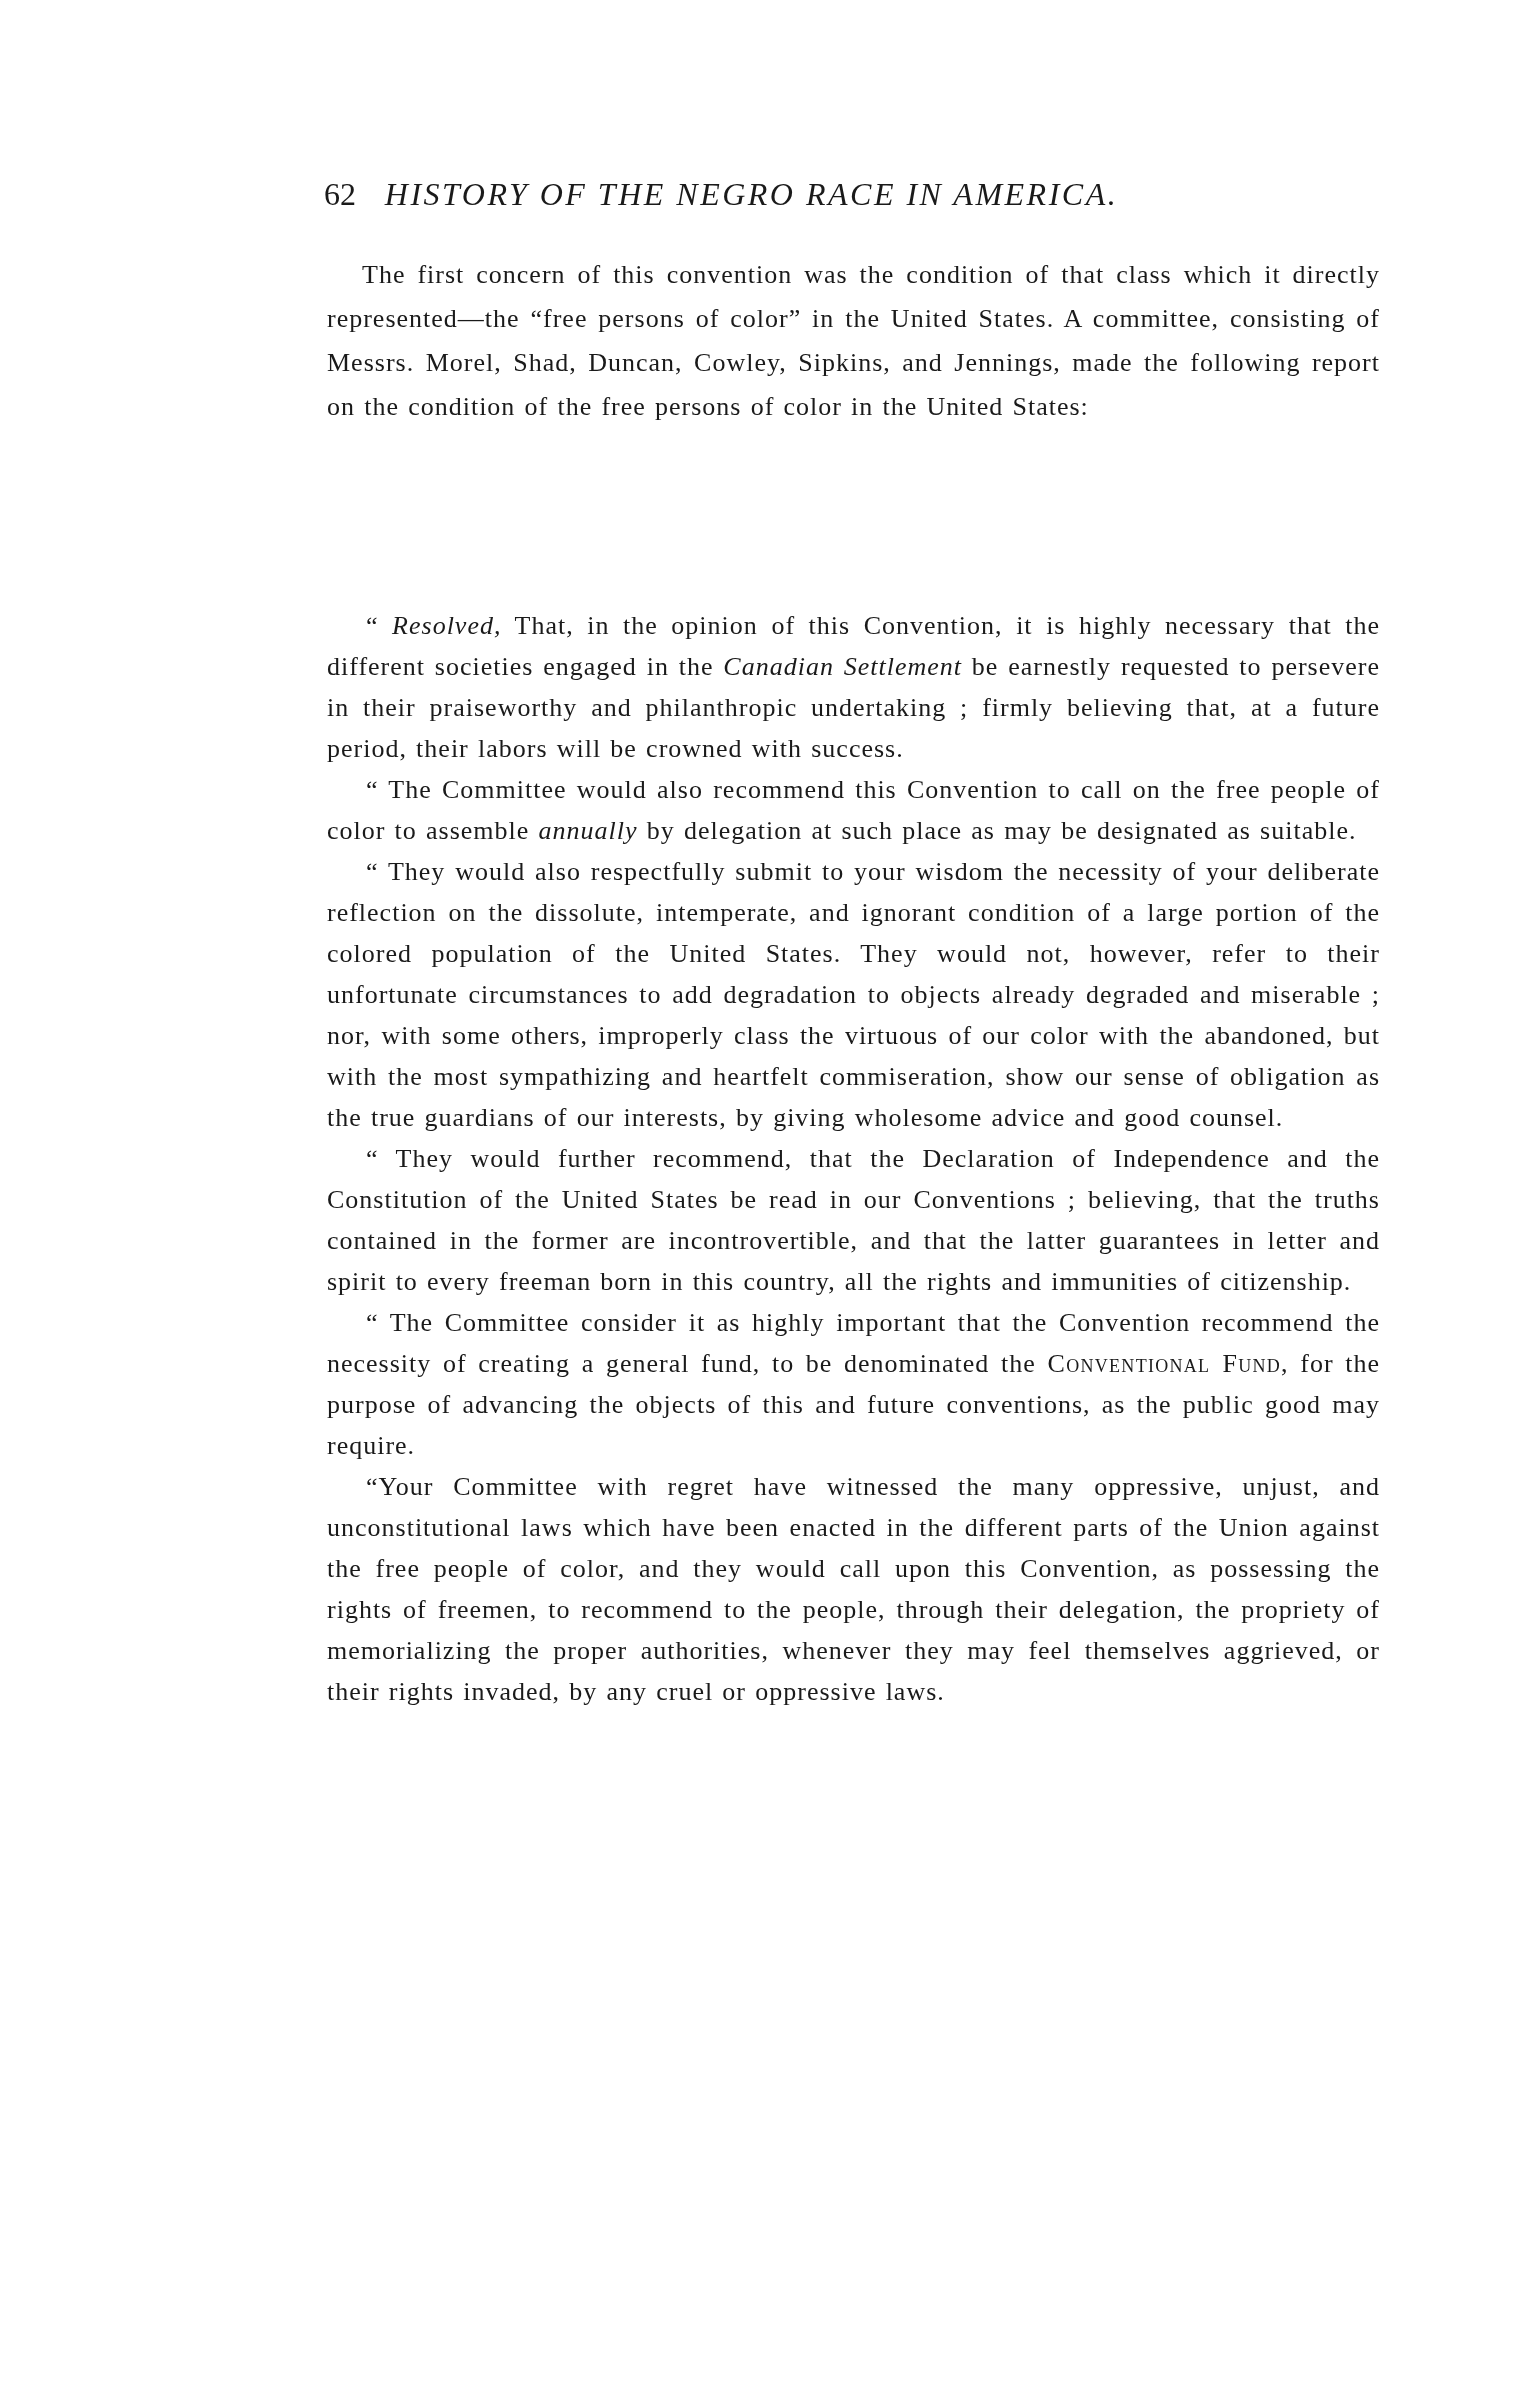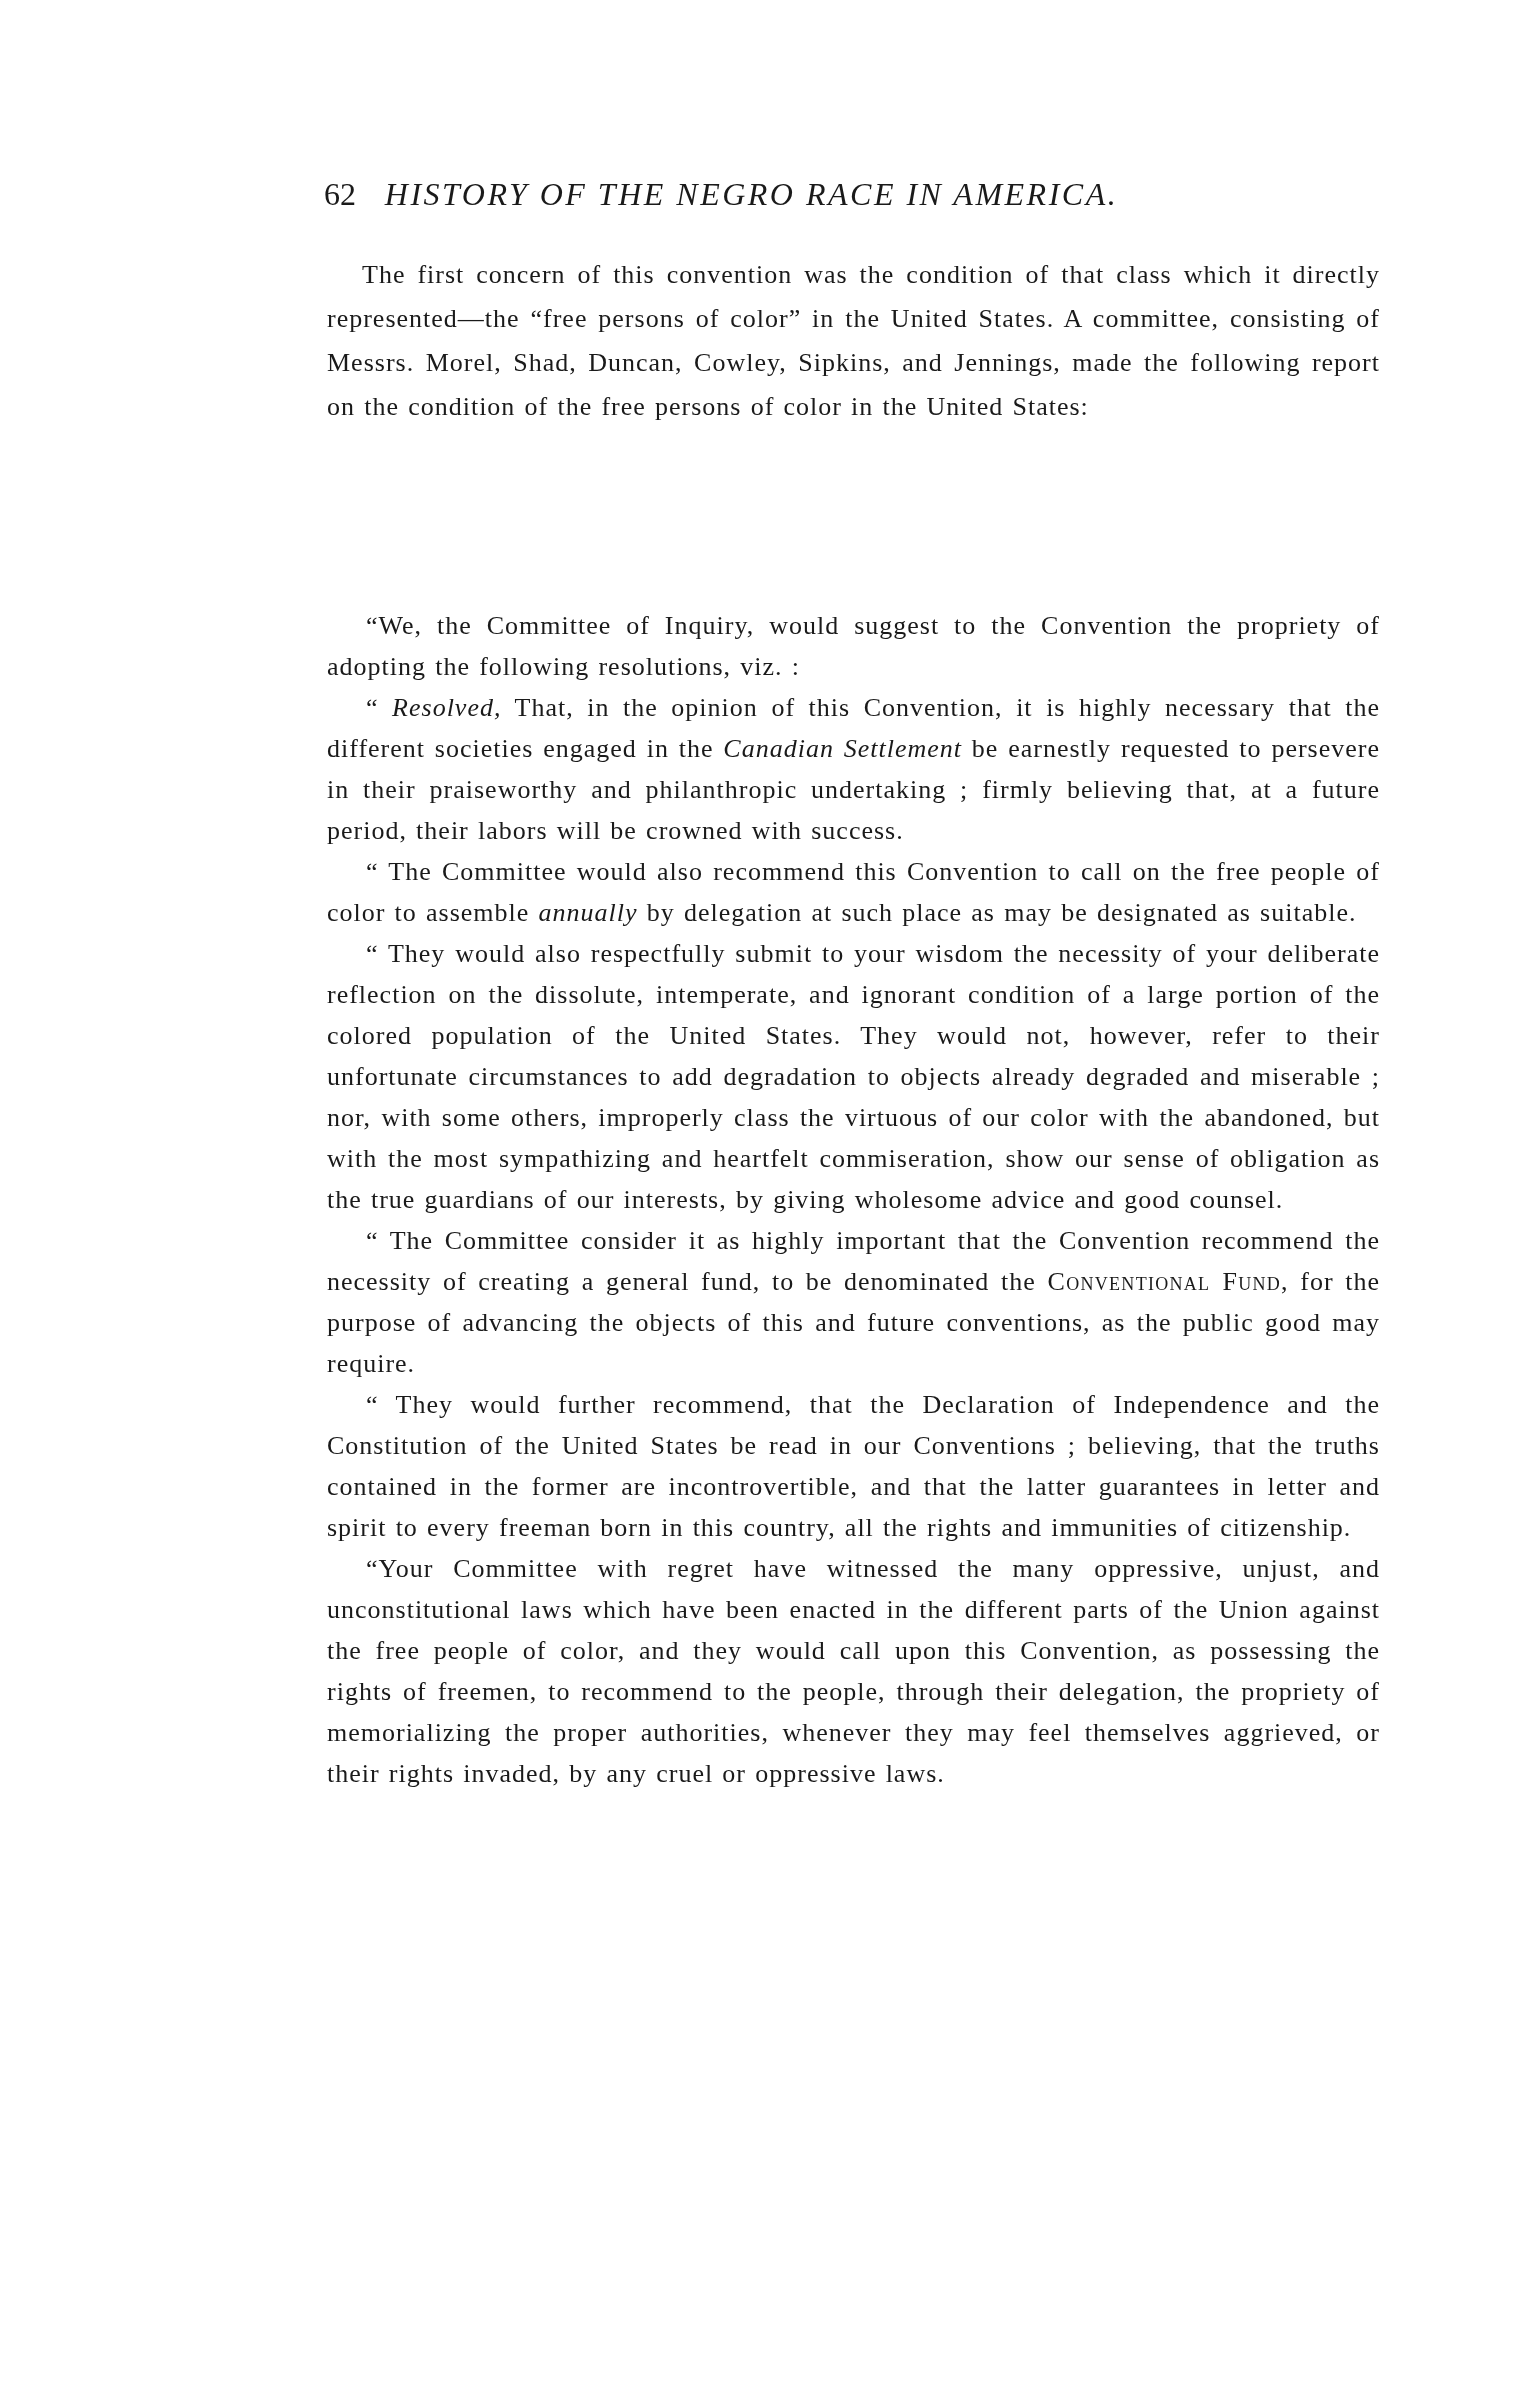--- a/index.html
+++ b/index.html
@@ -43,23 +43,22 @@
     <span class="pnum">62</span>
     <span class="title">HISTORY OF THE NEGRO RACE IN AMERICA.</span>
   </div>
 
   <div class="body intro">
     <p>The first concern of this convention was the condition of that class which it directly represented—the “free persons of color” in the United States.  A committee, consisting of Messrs. Morel, Shad, Duncan, Cowley, Sipkins, and Jennings, made the following report on the condition of the free persons of color in the United States:</p>
   </div>
 
 
   <div class="body letter">
-    <p>“We, the Committee of Inquiry, would suggest to the Convention the propriety of adopting the following resolutions, viz. :</p>
     <p><span>“ </span><span class="it">Resolved,</span><span> That, in the opinion of this Convention, it is highly necessary that the different societies engaged in the </span><span class="it">Canadian Settlement</span><span> be earnestly requested to persevere in their praiseworthy and philanthropic undertaking ;  firmly believing that, at a future period, their labors will be crowned with success.</span></p>
     <p><span>“ The Committee would also recommend this Convention to call on the free people of color to assemble </span><span class="it">annually</span><span> by delegation at such place as may be designated as suitable.</span></p>
     <p>“ They would also respectfully submit to your wisdom the necessity of your deliberate reflection on the dissolute, intemperate, and ignorant condition of a large portion of the colored population of the United States.  They would not, however, refer to their unfortunate circumstances to add degradation to objects already degraded and miserable ; nor, with some others, improperly class the virtuous of our color with the abandoned, but with the most sympathizing and heartfelt commiseration, show our sense of obligation as the true guardians of our interests, by giving wholesome advice and good counsel.</p>
+    <p>“ They would further recommend, that the Declaration of Independence and the Constitution of the United States be read in our Conventions ;  believing, that the truths contained in the former are incontrovertible, and that the latter guarantees in letter and spirit to every freeman born in this country, all the rights and immunities of citizenship.</p>
     <p><span>“ The Committee consider it as highly important that the Convention recommend the necessity of creating a general fund, to be denominated the </span><span class="sc">Conventional Fund</span><span>, for the purpose of advancing the objects of this and future conventions, as the public good may require.</span></p>
-    <p>“ They would further recommend, that the Declaration of Independence and the Constitution of the United States be read in our Conventions ;  believing, that the truths contained in the former are incontrovertible, and that the latter guarantees in letter and spirit to every freeman born in this country, all the rights and immunities of citizenship.</p>
     <p>“Your Committee with regret have witnessed the many oppressive, unjust, and unconstitutional laws which have been enacted in the different parts of the Union against the free people of color, and they would call upon this Convention, as possessing the rights of freemen, to recommend to the people, through their delegation, the propriety of memorializing the proper authorities, whenever they may feel themselves aggrieved, or their rights invaded, by any cruel or oppressive laws.</p>
   </div>
 
 </div>
 
 
 </body></html>

